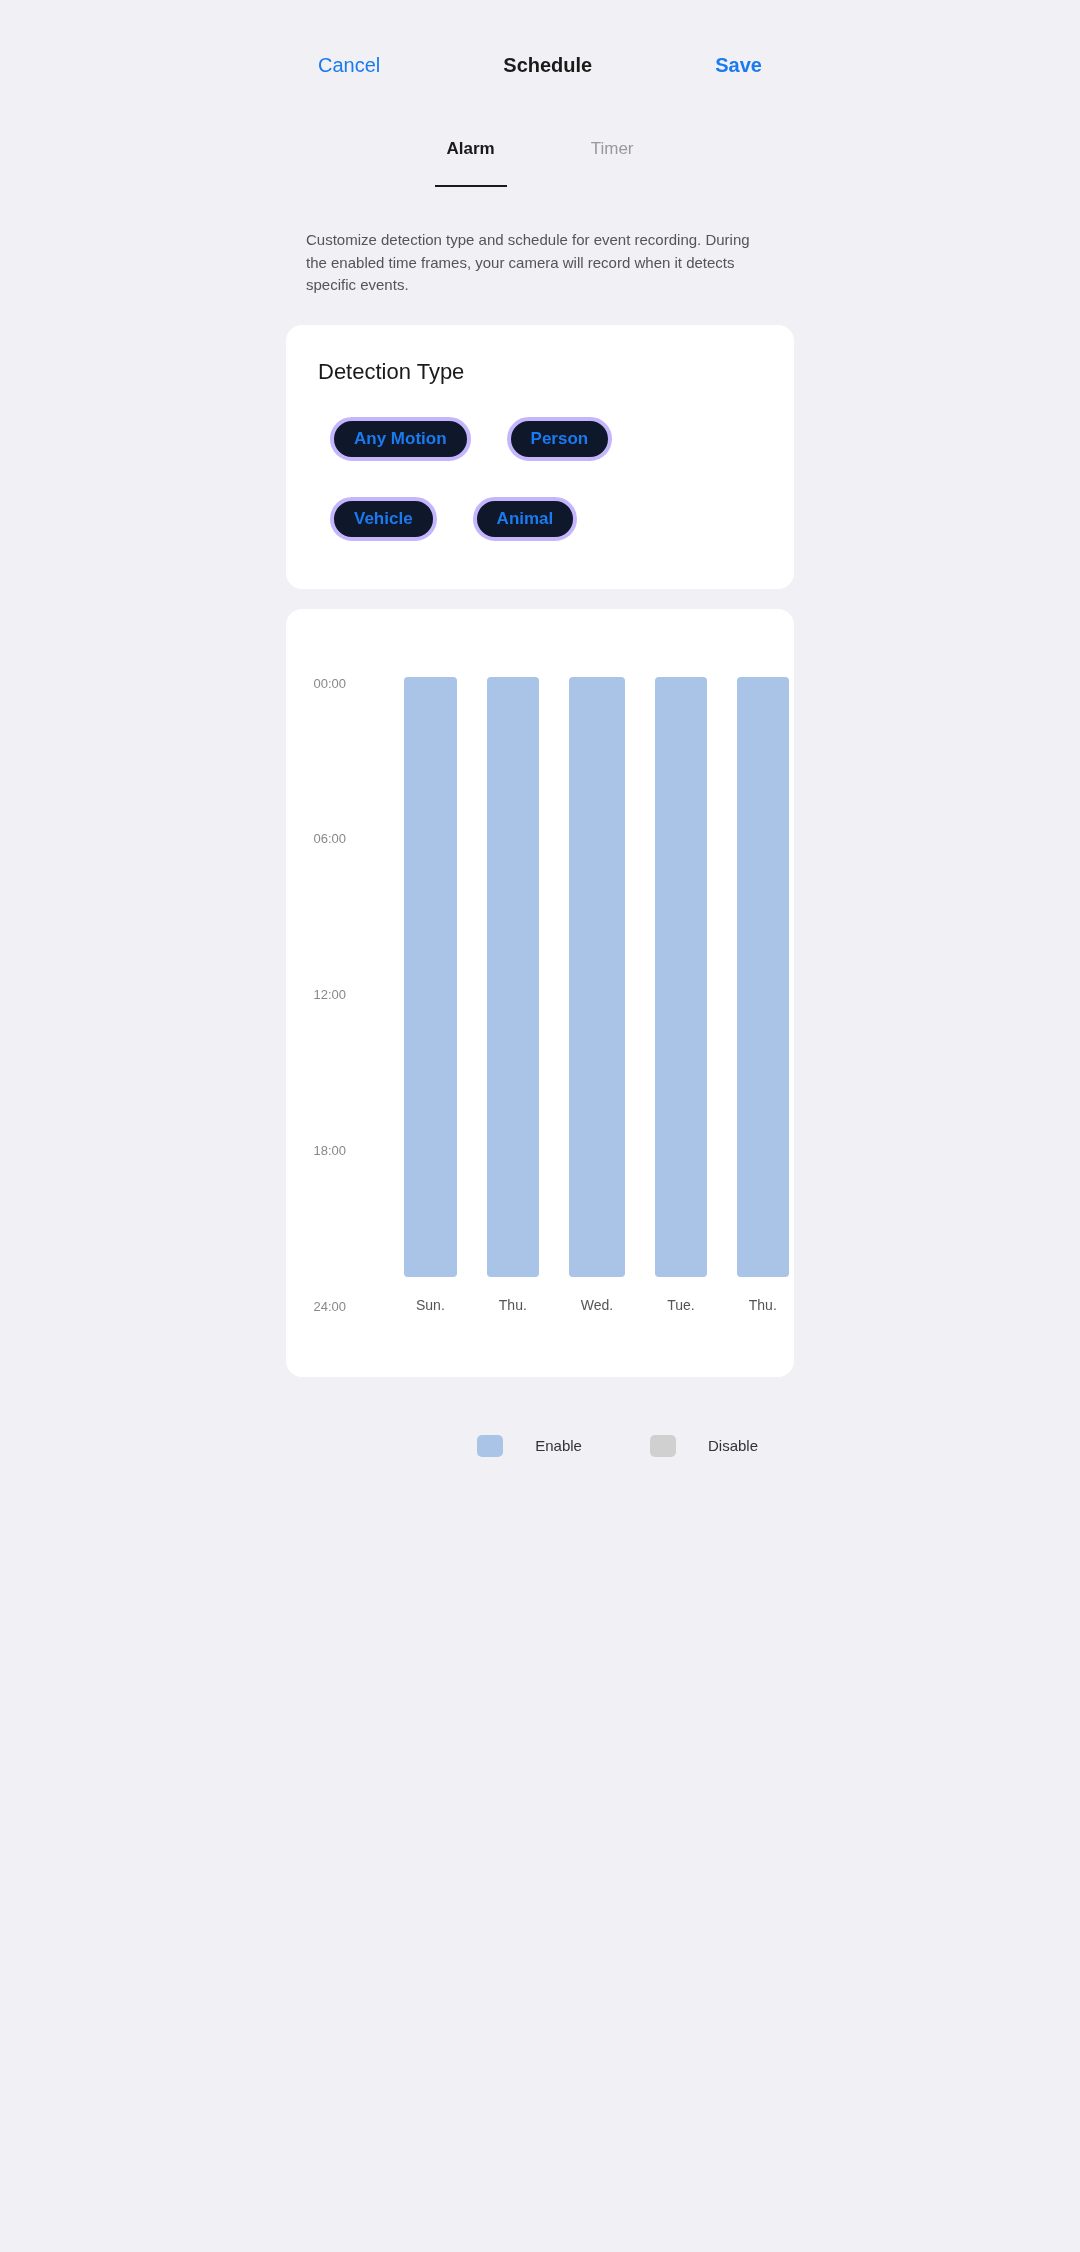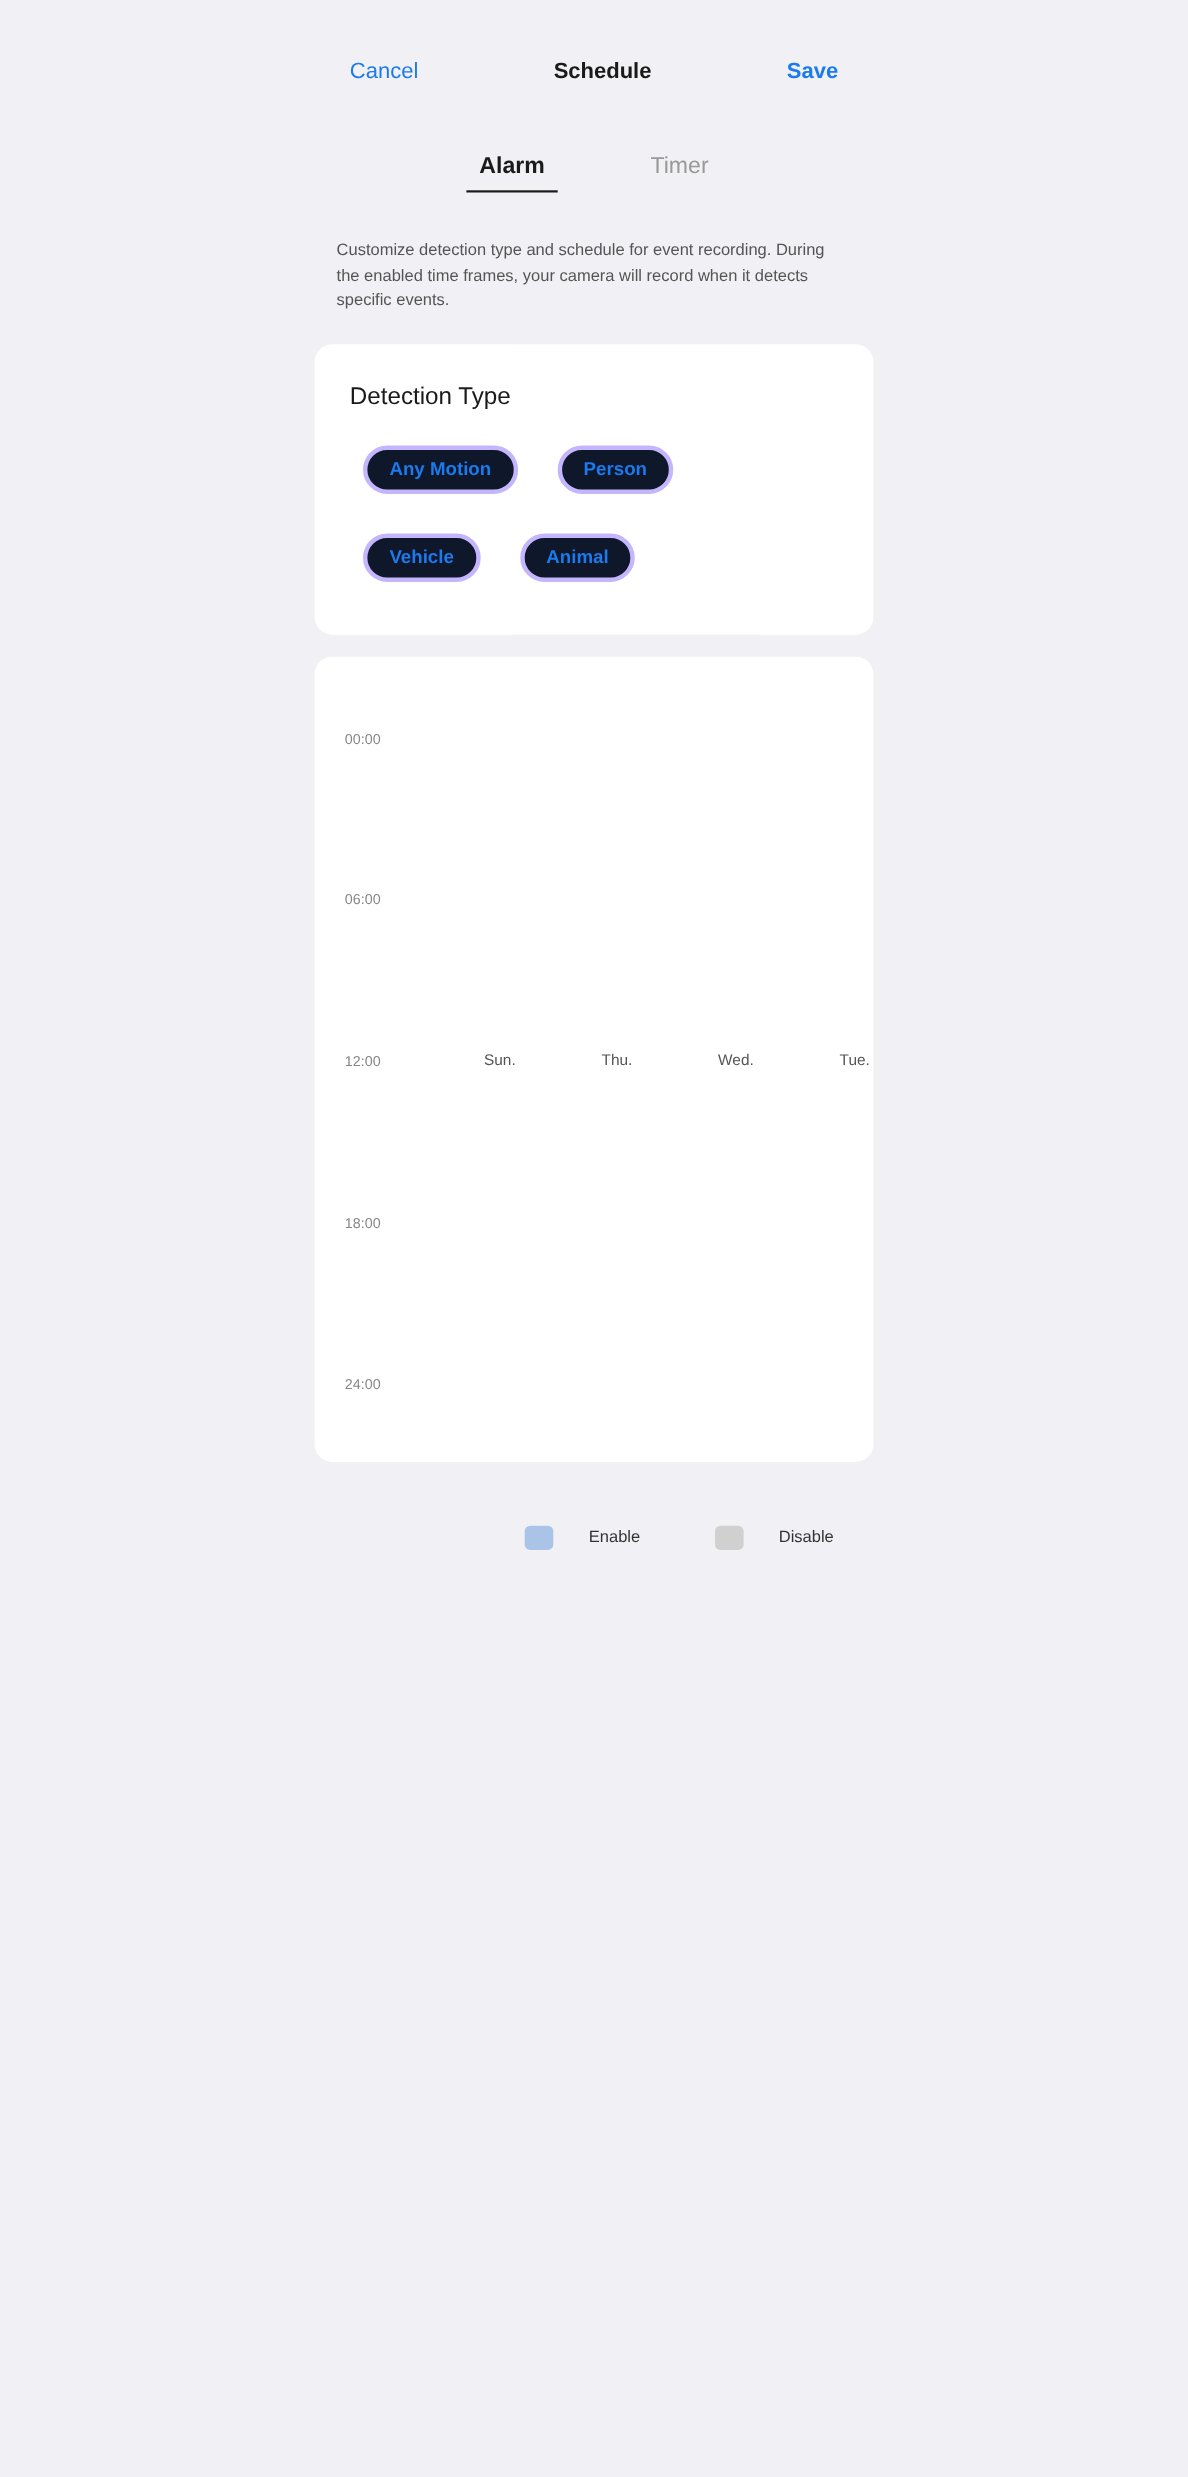--- a/index.html
+++ b/index.html
@@ -54,24 +54,24 @@
     
     .tabs {
       display: flex;
       justify-content: center;
       gap: 48px;
       padding: 12px 24px 0;
       background-color: #f0f0f5;
     }
 
     .tab {
-      font-size: 21px;
+      font-size: 17px;
       font-weight: 400;
       color: #999;
-      padding-bottom: 10px;
+      padding-bottom: 26px;
       border-bottom: 2.5px solid transparent;
       cursor: pointer;
     }
 
     .tab.active {
       color: #1a1a1a;
       font-weight: 600;
       border-bottom: 2.5px solid #1a1a1a;
     }
 
@@ -159,20 +159,21 @@
     .bars-container {
       flex: 1;
       display: flex;
       gap: 6px;
       align-items: stretch;
     }
 
     .day-column {
       flex: 1;
       display: flex;
+      flex-direction: column;
       align-items: center;
     }
 
     .day-bar {
       flex: 1;
       width: 100%;
       background-color: #aac4e8;
       border-radius: 4px 4px 4px 4px;
       min-height: 600px;
     }

